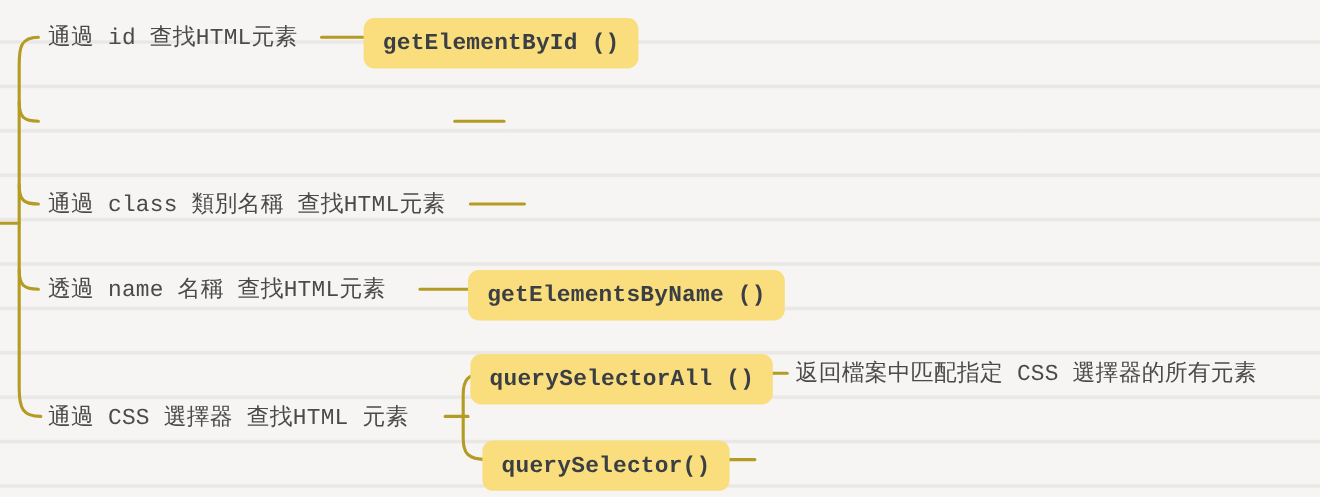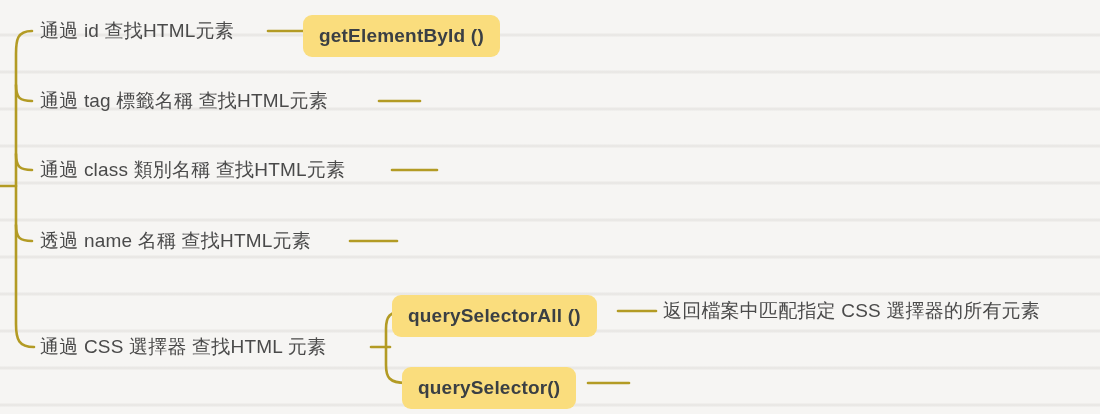--- a/index.html
+++ b/index.html
@@ -19,21 +19,21 @@
     background-color:var(--bg);
     background-image:repeating-linear-gradient(180deg,
       rgba(0,0,0,0) 0px, rgba(0,0,0,0) 33px,
       rgba(205,202,198,0.30) 34px, rgba(205,202,198,0.30) 36px,
       rgba(0,0,0,0) 37px);
   }
   svg.wires{position:absolute;inset:0;width:100%;height:100%;}
   svg.wires path{fill:none;stroke:var(--line);stroke-width:2.6;stroke-linecap:round;}
   .node{
     position:absolute;transform:translateY(-50%);
-    white-space:nowrap;display:flex;align-items:center;
+    white-space:nowrap;display:flex;align-items:center;font-family:Liberation Mono, monospace;
   }
   .label{
     font-size:19px;color:var(--label);letter-spacing:0.2px;
   }
   .method{
     background:var(--hl);border-radius:9px;height:42px;
     display:flex;align-items:center;padding:0 16px;
     font-size:19px;font-weight:bold;color:var(--boxtext);
     letter-spacing:0.2px;
     margin-top:10px;
@@ -59,35 +59,35 @@
     <path d="M 350 241 L 397 241"></path>
     <path d="M 371 347 L 390 347"></path>
     <path d="M 406 311 C 389 311 386 317 386 329 L 386 365 C 386 377 389 383 406 383"></path>
     <path d="M 618 311 L 656 311"></path>
     <path d="M 588 383 L 629 383"></path>
   </svg>
 
   <div class="node" style="left:40px;top:31px">
       <span class="label">通過 id 查找HTML元素</span>
     </div>
-  <div class="node" style="left:40px;top:101px">
-      <span class="label">通過 tag 標籤名稱 查找HTML元素</span>
-    </div>
   <div class="node" style="left:40px;top:241px">
       <span class="label">透過 name 名稱 查找HTML元素</span>
     </div>
   <div class="node" style="left:40px;top:170px">
       <span class="label">通過 class 類別名稱 查找HTML元素</span>
     </div>
   <div class="node" style="left:40px;top:347px">
       <span class="label">通過 CSS 選擇器 查找HTML 元素</span>
     </div>
 
   <div class="node" style="left:303px;top:31px">
       <span class="method">getElementById ()</span>
+    </div>
+  <div class="node" style="left:390px;top:241px">
+      <span class="method">getElementsByName ()</span>
     </div>
   <div class="node" style="left:392px;top:311px">
       <span class="method">querySelectorAll ()</span>
     </div>
   <div class="node" style="left:402px;top:383px">
       <span class="method">querySelector()</span>
     </div>
 
   <div class="node" style="left:663px;top:311px">
       <span class="desc">返回檔案中匹配指定 CSS 選擇器的所有元素</span>

